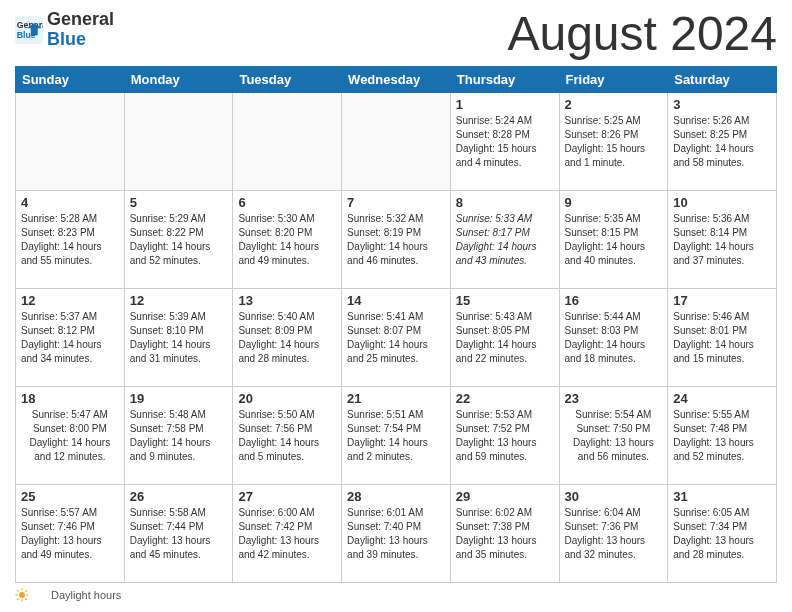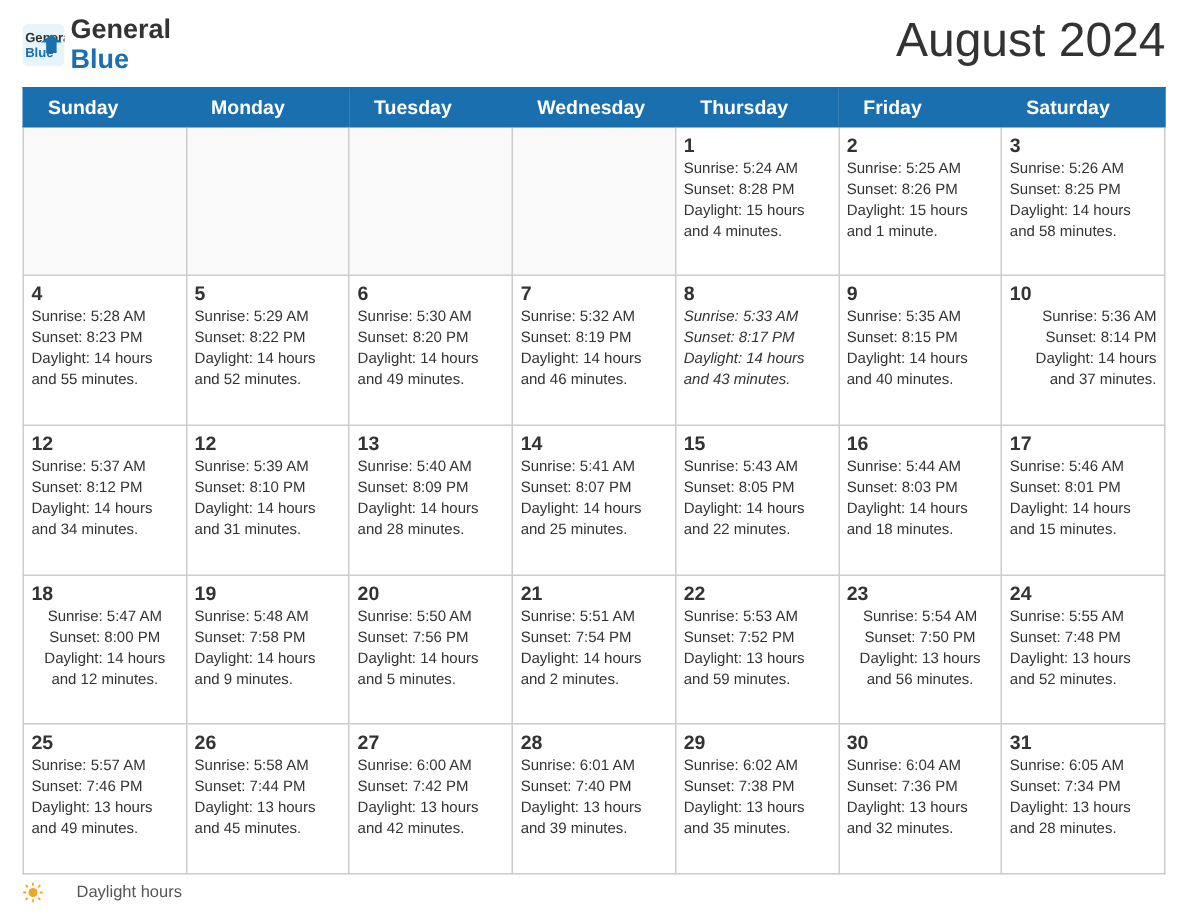--- a/index.html
+++ b/index.html
@@ -29,42 +29,42 @@
       gap: 4px;
     }
     .logo-icon {
       width: 28px;
       height: 28px;
     }
     .title-block {
       text-align: right;
     }
     .month-year {
-      font-size: 32px;
+      font-size: 48px;
       font-weight: 300;
       color: #333;
       line-height: 1;
     }
     .location {
       font-size: 14px;
       color: #555;
       margin-top: 2px;
     }
     .calendar {
       flex: 1;
       border: 1px solid #ccc;
       border-collapse: collapse;
       width: 100%;
       table-layout: fixed;
     }
     .calendar th {
       background: #1a6faf;
       color: #fff;
       text-align: left;
-      padding: 5px 16px;
+      padding: 5px 6px;
       font-size: 13px;
       font-weight: bold;
       border: 1px solid #1a6faf;
     }
     .calendar td {
       border: 1px solid #ccc;
       vertical-align: top;
       padding: 4px 5px;
       font-size: 10px;
       color: #333;
@@ -199,21 +199,21 @@
           </td>
           <td>
             <div class="day-number">9</div>
             <div class="day-info" style="white-space: pre-line;">Sunrise: 5:35 AM
 Sunset: 8:15 PM
 Daylight: 14 hours
 and 40 minutes.</div>
           </td>
           <td>
             <div class="day-number">10</div>
-            <div class="day-info" style="white-space: pre-line; text-align: right;">Sunrise: 5:36 AM
+            <div class="day-info" style="white-space: pre-line;">Sunrise: 5:36 AM
 Sunset: 8:14 PM
 Daylight: 14 hours
 and 37 minutes.</div>
           </td>
         </tr>
         <tr>
           <td>
             <div class="day-number">12</div>
             <div class="day-info" style="white-space: pre-line;">Sunrise: 5:37 AM
 Sunset: 8:12 PM

